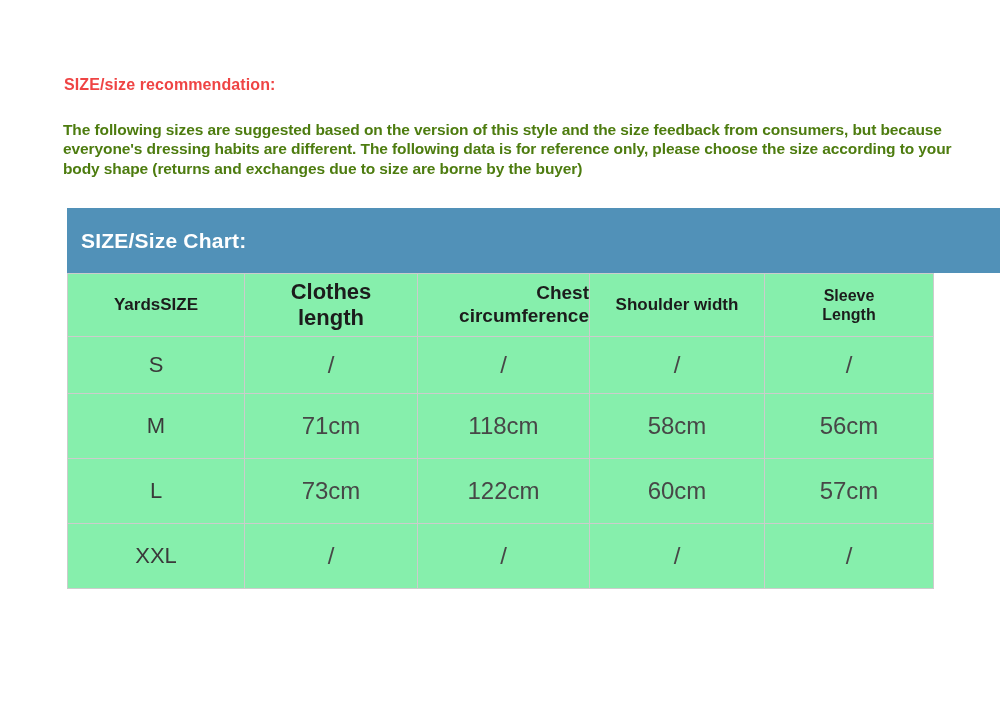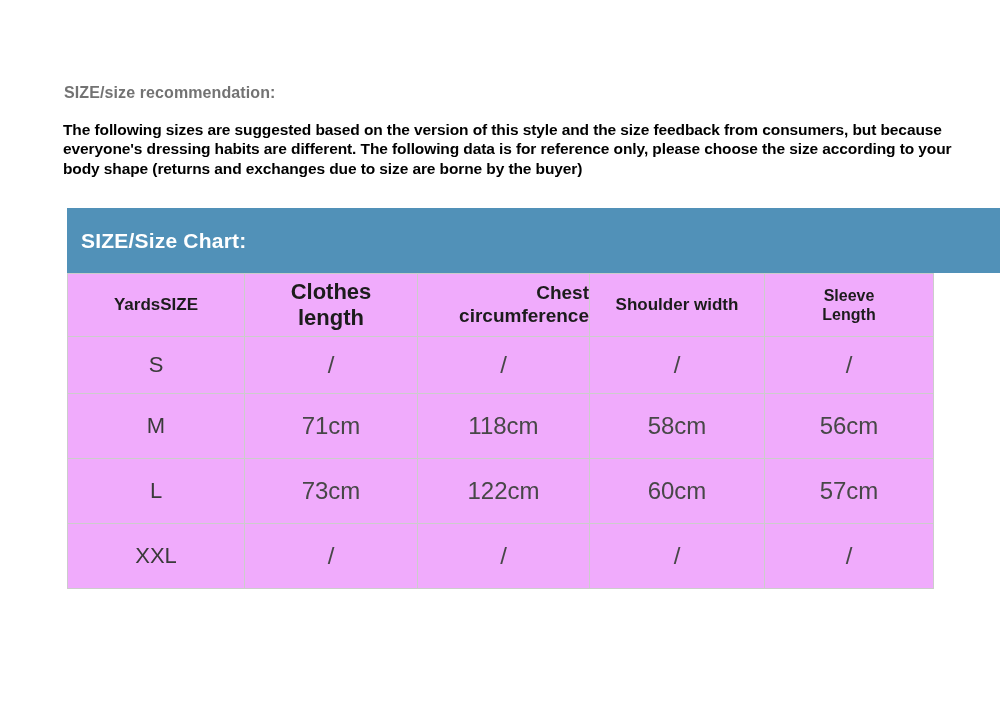--- a/index.html
+++ b/index.html
@@ -7,34 +7,34 @@
     width: 1000px;
     height: 708px;
     background: #ffffff;
     font-family: "Liberation Sans", sans-serif;
     position: relative;
     overflow: hidden;
   }
   .reco-title {
     position: absolute;
     left: 64px;
-    top: 84px;
+    top: 76px;
     font-size: 16px;
     font-weight: bold;
-    color: #737373;
+    color: #ef4444;
     letter-spacing: 0.1px;
   }
   .reco-body {
     position: absolute;
     left: 63px;
     top: 120px;
     width: 902px;
     font-size: 15.5px;
     font-weight: bold;
-    color: #000000;
+    color: #4d7c0f;
     line-height: 19.4px;
     letter-spacing: -0.1px;
   }
   .chart-wrap {
     position: absolute;
     left: 67px;
     top: 208px;
     width: 866px;
   }
   .chart-bar {
@@ -48,21 +48,21 @@
   .chart-bar-title {
     color: #ffffff;
     font-size: 21px;
     font-weight: bold;
     letter-spacing: 0.2px;
   }
   table.size-table {
     width: 866px;
     border-collapse: collapse;
     table-layout: fixed;
-    background: #f0abfc;
+    background: #86efac;
   }
   table.size-table col.c0 { width: 177px; }
   table.size-table col.c1 { width: 173px; }
   table.size-table col.c2 { width: 172px; }
   table.size-table col.c3 { width: 175px; }
   table.size-table col.c4 { width: 169px; }
   table.size-table th,
   table.size-table td {
     border: 1px solid #cccccc;
     text-align: center;

